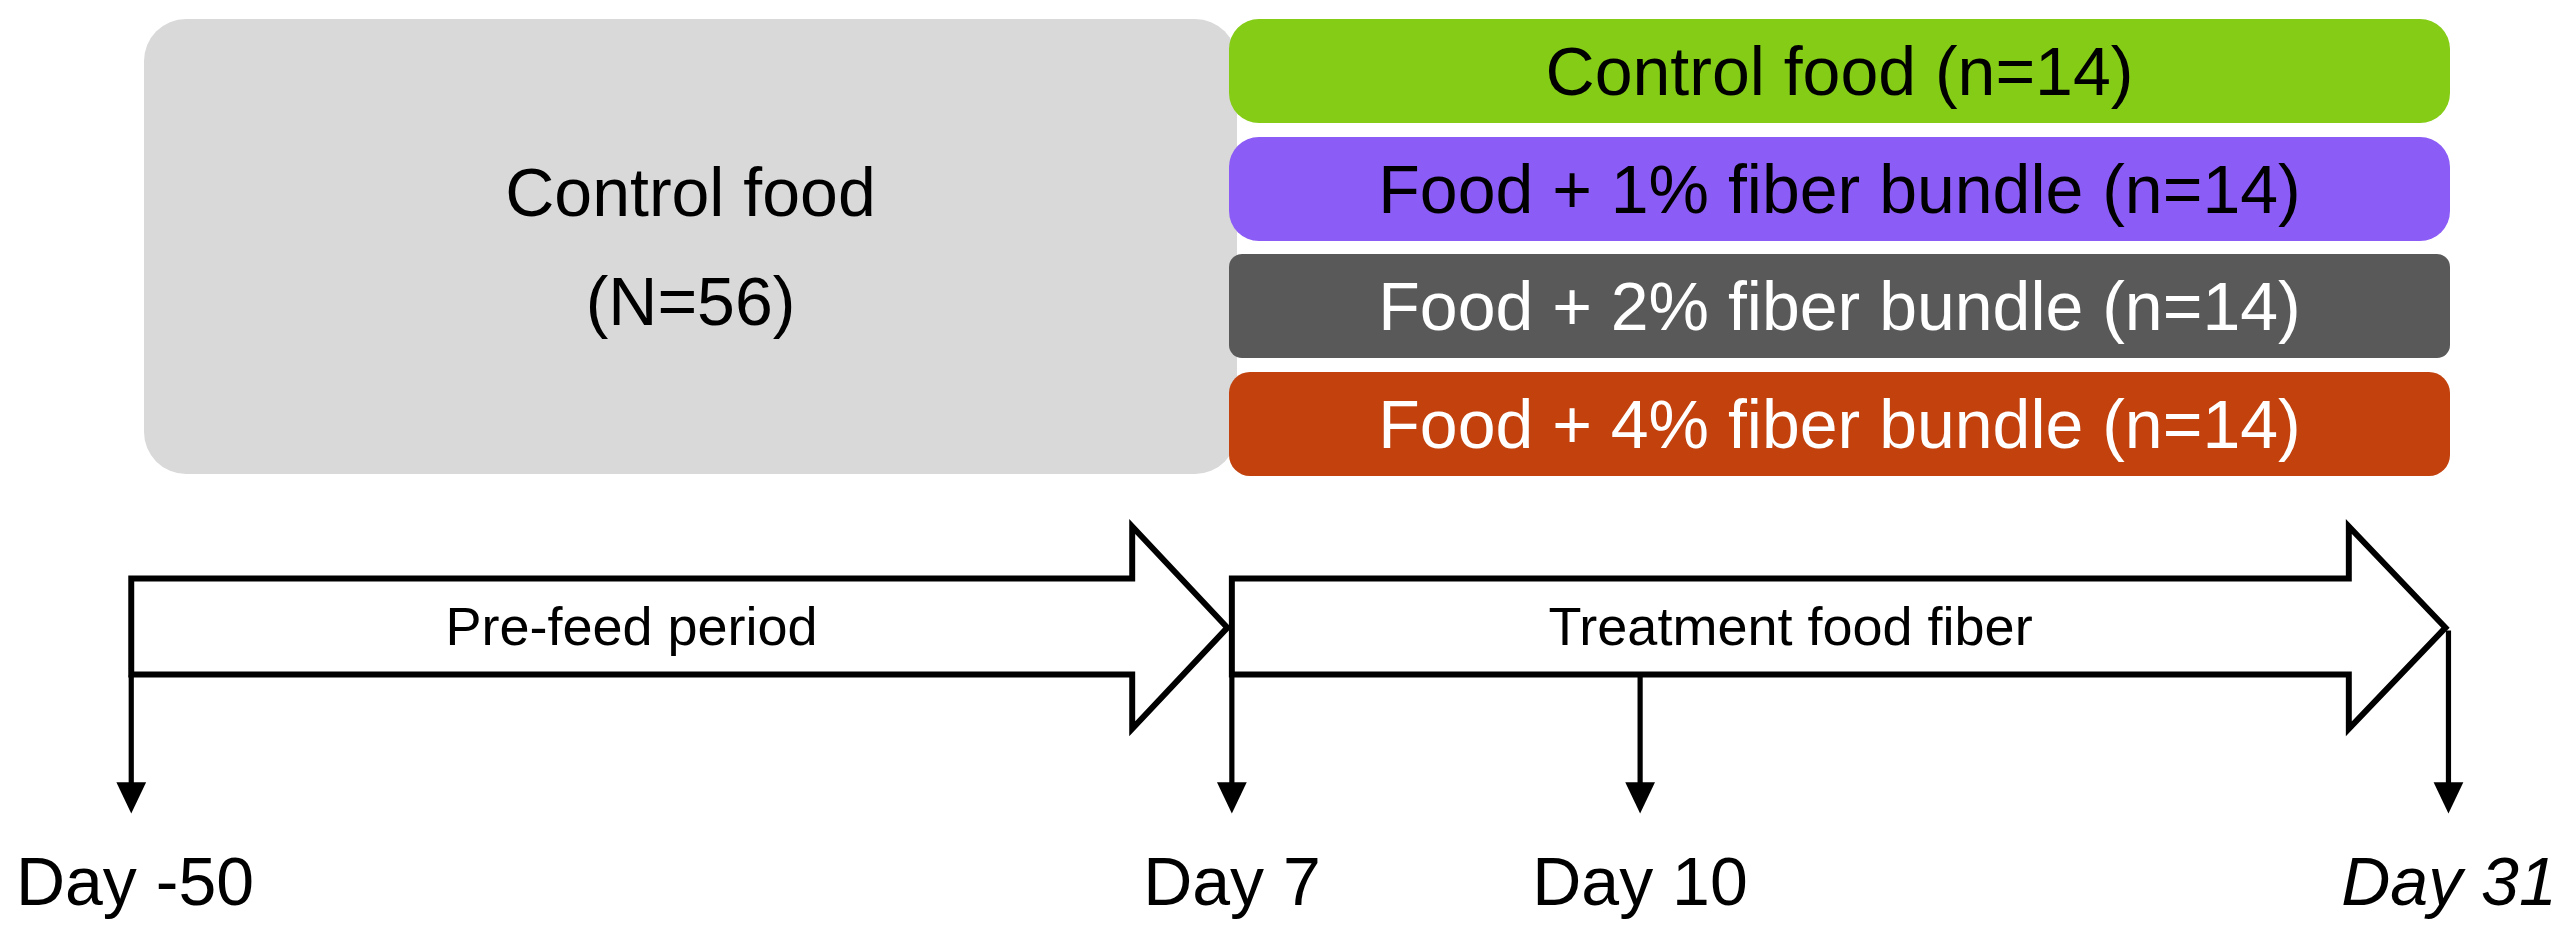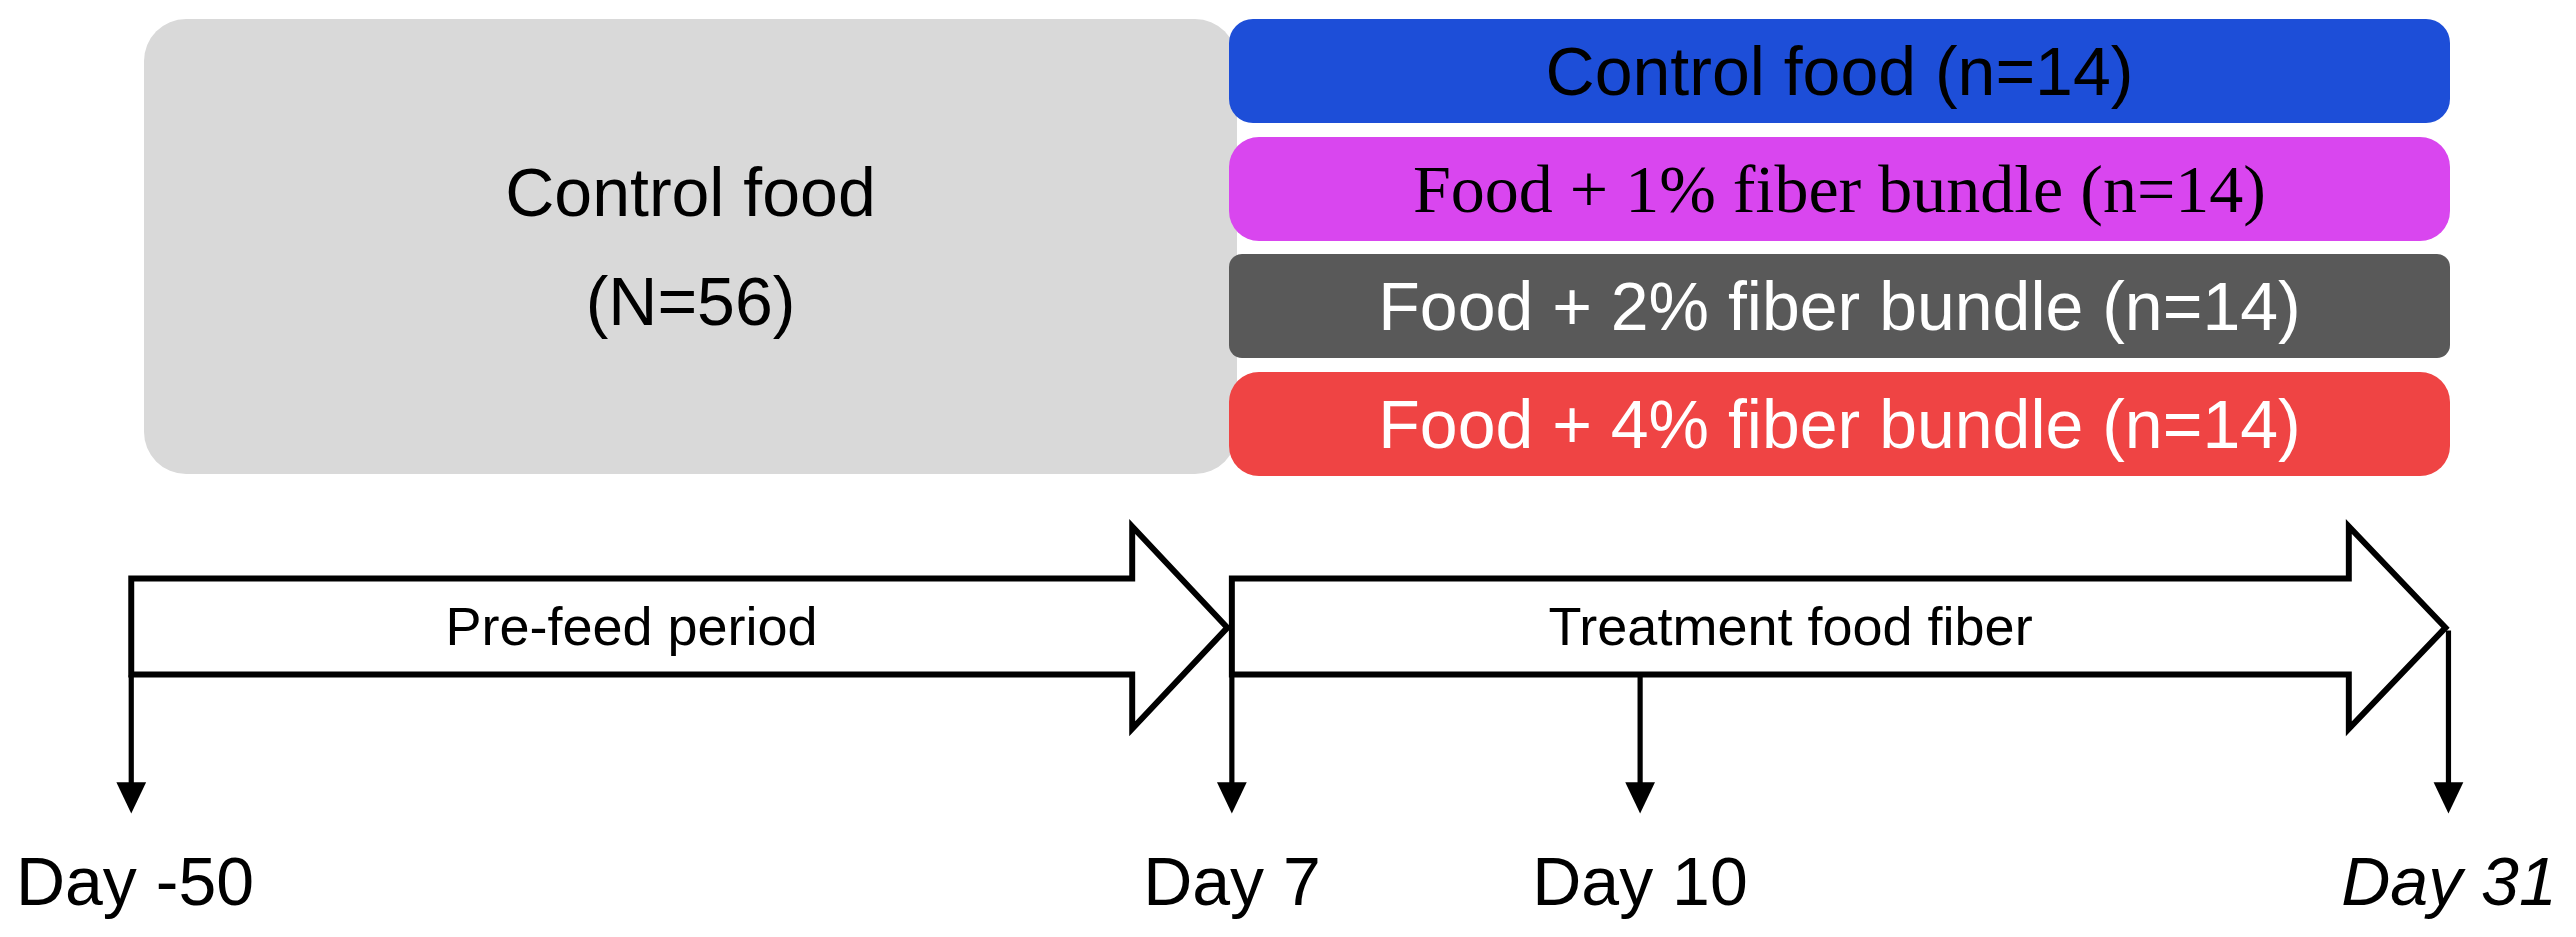--- a/index.html
+++ b/index.html
@@ -117,30 +117,30 @@
 </head>
 <body>
 
 <div class="canvas">
 
   <div class="alloc-box" style="background-color: rgb(217, 217, 217); color: rgb(0, 0, 0);">
     <div class="line">Control food</div>
     <div class="line">(N=56)</div>
   </div>
 
-  <div class="arm-bar arm-0" style="background-color: #1d4ed8; color: rgb(0, 0, 0); border-radius: 24px;">
+  <div class="arm-bar arm-0" style="background-color: #84cc16; color: rgb(0, 0, 0);">
     <span>Control food (n=14)</span>
   </div>
-  <div class="arm-bar arm-1" style="background-color: #d946ef; color: rgb(0, 0, 0); font-family: Liberation Serif, serif;">
+  <div class="arm-bar arm-1" style="background-color: #8b5cf6; color: rgb(0, 0, 0);">
     <span>Food + 1% fiber bundle (n=14)</span>
   </div>
   <div class="arm-bar arm-2" style="background-color: rgb(89, 89, 89); color: rgb(255, 255, 255);">
     <span>Food + 2% fiber bundle (n=14)</span>
   </div>
-  <div class="arm-bar arm-3" style="background-color: #ef4444; color: rgb(255, 255, 255);">
+  <div class="arm-bar arm-3" style="background-color: #c2410c; color: rgb(255, 255, 255); border-radius: 21px;">
     <span>Food + 4% fiber bundle (n=14)</span>
   </div>
 
   <svg class="arrow-layer" viewBox="0 0 3463 1260">
 
     <polygon class="phase-arrow" points="176,778 1522,778 1522,708 1650,844 1522,980 1522,907 176,907" fill="#ffffff" stroke="#000000"></polygon>
 
     <polygon class="phase-arrow" points="1656,778 3158,778 3158,708 3288,844 3158,980 3158,907 1656,907" fill="#ffffff" stroke="#000000"></polygon>
 
     <g>

